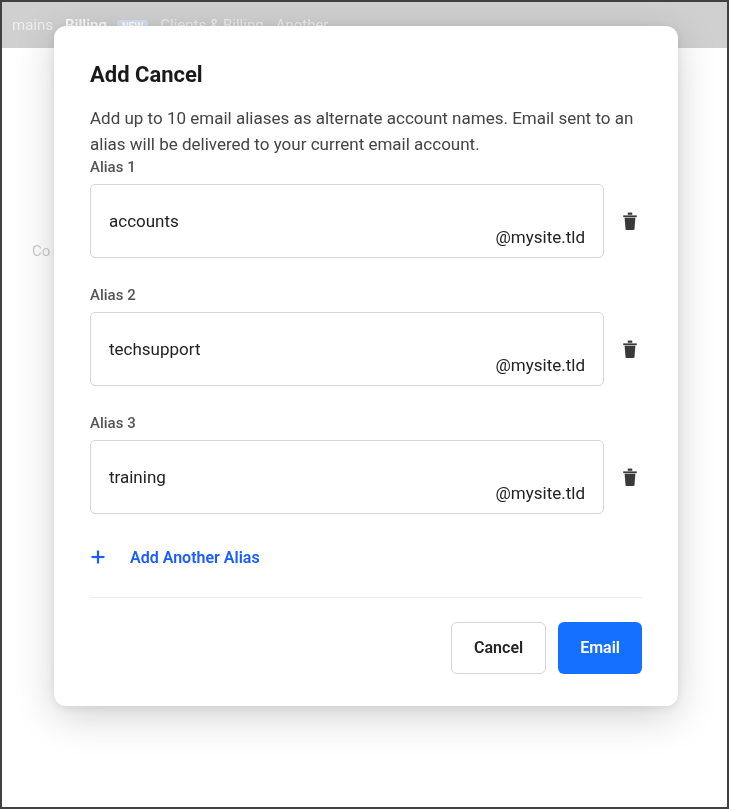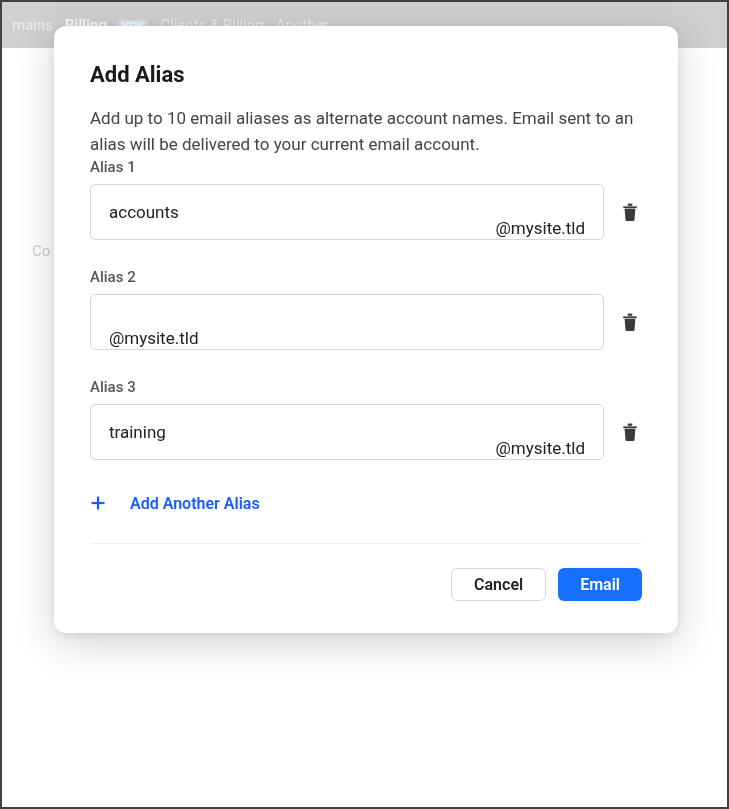--- a/index.html
+++ b/index.html
@@ -84,21 +84,21 @@
       display: flex;
       align-items: center;
       gap: 14px;
     }
     .alias-input-wrap {
       flex: 1;
       display: flex;
       align-items: center;
       border: 1px solid #d6d6d6;
       border-radius: 5px;
-      height: 56px;
+      height: 74px;
       padding: 0 18px;
       background: #fff;
     }
     .alias-input {
       flex: 1;
       border: none;
       outline: none;
       font-size: 17px;
       color: #222;
       font-family: inherit;
@@ -137,21 +137,21 @@
       height: 1px;
       background: #eee;
       margin-bottom: 24px;
     }
     .modal-footer {
       display: flex;
       justify-content: flex-end;
       gap: 12px;
     }
     .btn {
-      height: 33px;
+      height: 52px;
       padding: 0 22px;
       border-radius: 6px;
       font-size: 16px;
       font-weight: 600;
       cursor: pointer;
       border: none;
       font-family: inherit;
     }
     .btn-secondary {
       background: #fff;
@@ -172,21 +172,21 @@
     <span>Billing</span>
     <span class="badge">NEW</span>
   </span>
   <span class="item">Clients &amp; Billing</span>
   <span class="item">Another</span>
 </div>
 <div class="bg-body-text">Co</div>
 <div class="bg-overlay"></div>
 
 <div class="modal">
-  <h2 class="modal-title">Add Alias</h2>
+  <h2 class="modal-title">Add Cancel</h2>
   <p class="modal-desc">Add up to 10 email aliases as alternate account names. Email sent to an alias will be delivered to your current email account.</p>
 
   
   <div class="alias-block">
     <div class="alias-label">Alias 1</div>
     <div class="alias-row">
       <div class="alias-input-wrap">
         <input class="alias-input" type="text" value="accounts" style="">
         <span class="alias-domain">@mysite.tld</span>
       </div>
@@ -198,20 +198,21 @@
         </svg>
       </div>
     </div>
   </div>
 
   
   <div class="alias-block">
     <div class="alias-label">Alias 2</div>
     <div class="alias-row">
       <div class="alias-input-wrap">
+        <input class="alias-input" type="text" value="techsupport" style="">
         <span class="alias-domain">@mysite.tld</span>
       </div>
       <div class="trash-btn">
         <svg viewBox="0 0 14 16" fill="currentColor">
           <rect x="1" y="3" width="12" height="1.6"></rect>
           <rect x="5" y="0.5" width="4" height="2"></rect>
           <path d="M2.2 5 L11.8 5 L11 15 A1 1 0 0 1 10 16 L4 16 A1 1 0 0 1 3 15 Z"></path>
         </svg>
       </div>
     </div>

